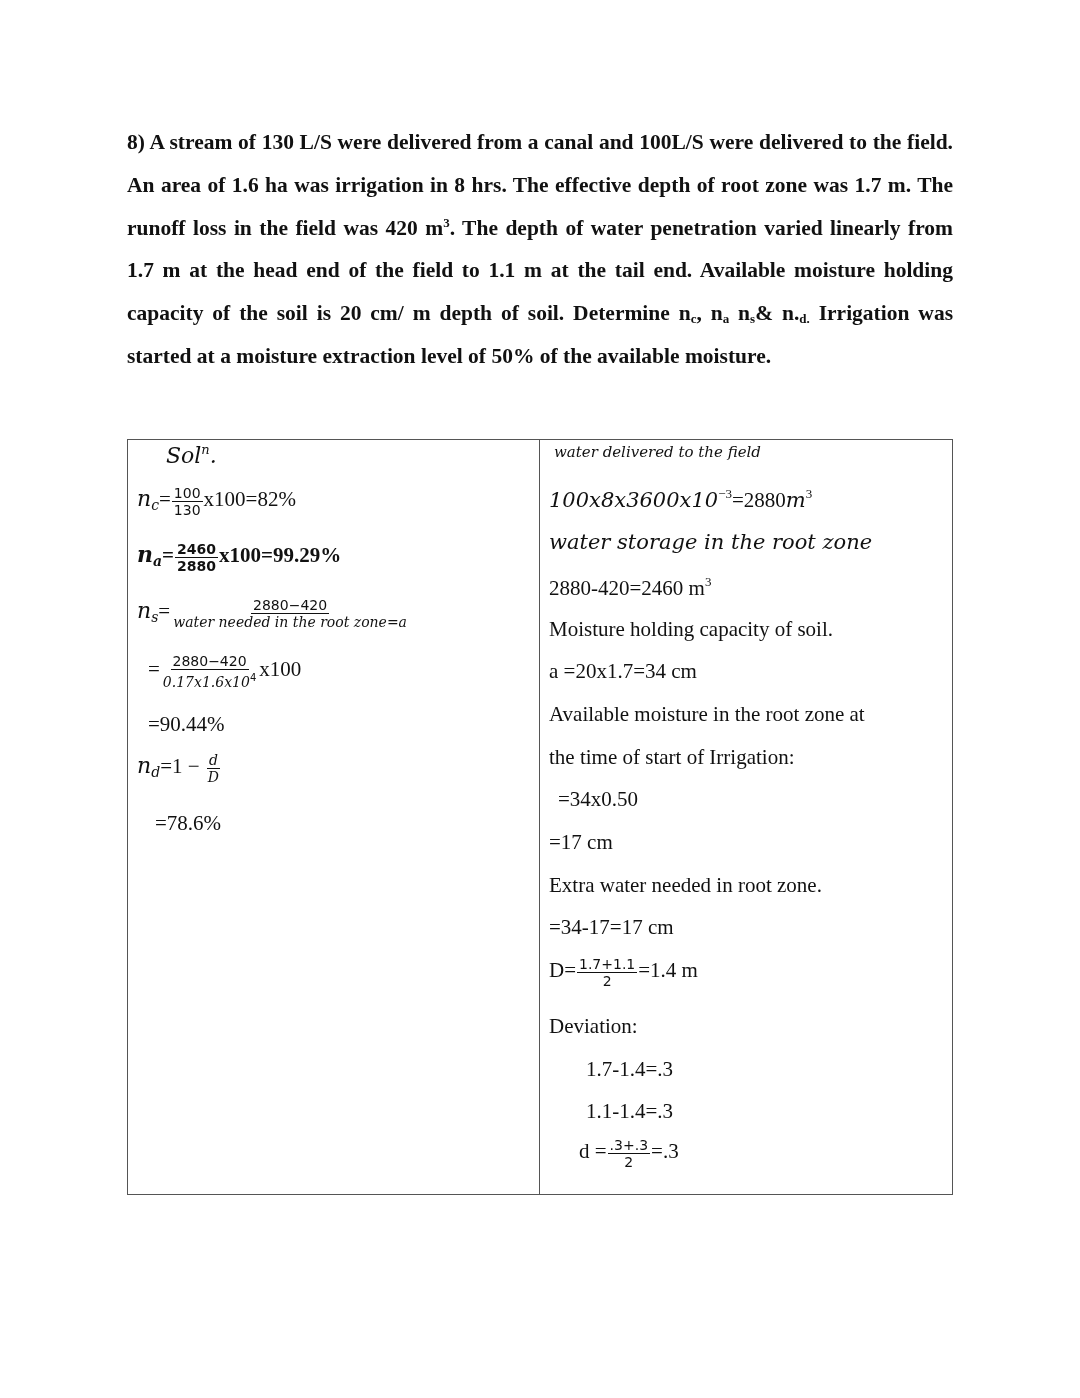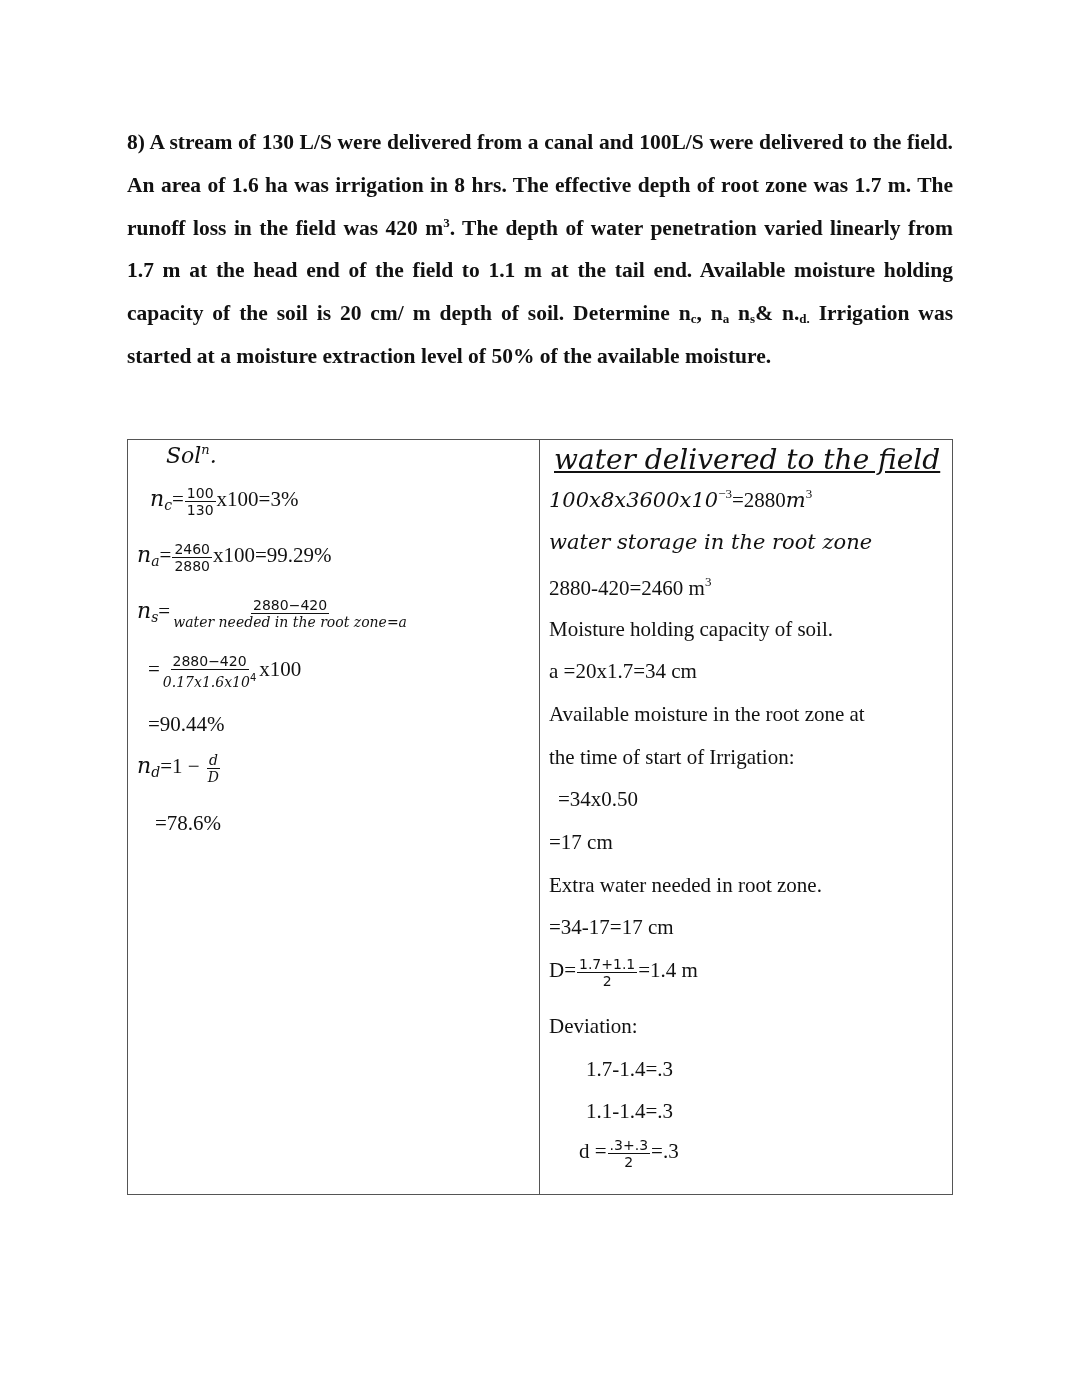--- a/index.html
+++ b/index.html
@@ -36,28 +36,28 @@
 </div>
 
 <div class="sol-table">
   <div class="divider"></div>
 
   <div class="cell" style="left:0;top:0;width:411px;height:100%;">
     <div class="line" style="left:10px;top:2px;margin-left:28px;">
       <span class="var">Sol</span><span class="var small-sup">n</span><span class="var">.</span>
     </div>
 
-    <div class="line" style="left:22px;top:45px;">
+    <div class="line" style="left:9px;top:45px;">
       <span class="var"><span>n</span><sub>c</sub></span><span>=</span><span class="frac">
           <span class="num">100</span>
           <span class="den">130</span>
-        </span><span>x100=3%</span>
+        </span><span>x100=82%</span>
     </div>
 
-    <div class="line" style="left:9px;top:101px;">
+    <div class="line" style="left:9px;top:101px;font-weight:bold;">
       <span class="var"><span>n</span><sub>a</sub></span><span>=</span><span class="frac">
           <span class="num">2460</span>
           <span class="den">2880</span>
         </span><span>x100=99.29%</span>
     </div>
 
     <div class="line" style="left:9px;top:157px;">
       <span class="var"><span>n</span><sub>s</sub></span><span>=</span><span class="frac">
           <span class="num">2880−420</span>
           <span class="den it">water needed in the root zone=a</span>
@@ -77,21 +77,21 @@
       <span class="var"><span>n</span><sub>d</sub></span><span>=1 − </span><span class="frac">
           <span class="num it" style="font-family:'DejaVu Serif',serif;font-style:italic;border-bottom:1px solid #111;">d</span>
           <span class="den it">D</span>
         </span>
     </div>
 
     <div class="line" style="left:27px;top:371px;">=78.6%</div>
   </div>
 
   <div class="cell" style="left:412px;top:0;width:412px;height:100%;">
-    <div class="line it" style="left:14px;top:3px;font-size:28px;text-decoration:underline;">water delivered to the field</div>
+    <div class="line it" style="left:14px;top:3px;font-size:15px;">water delivered to the field</div>
     <div class="line" style="left:9px;top:46px;">
       <span class="it">100x8x3600x10</span><span class="small-sup">−3</span><span>=2880</span><span class="it">m</span><span class="small-sup">3</span>
     </div>
     <div class="line it" style="left:9px;top:90px;">water storage in the root zone</div>
     <div class="line" style="left:9px;top:134px;"><span>2880-420=2460 m</span><span class="small-sup">3</span></div>
     <div class="line" style="left:9px;top:177px;">Moisture holding capacity of soil.</div>
     <div class="line" style="left:9px;top:219px;text-align:right;">a =20x1.7=34 cm</div>
     <div class="line" style="left:9px;top:305px;">the time of start of Irrigation:</div>
     <div class="line" style="left:9px;top:262px;">Available moisture in the root zone at</div>
     <div class="line" style="left:18px;top:347px;">=34x0.50</div>

